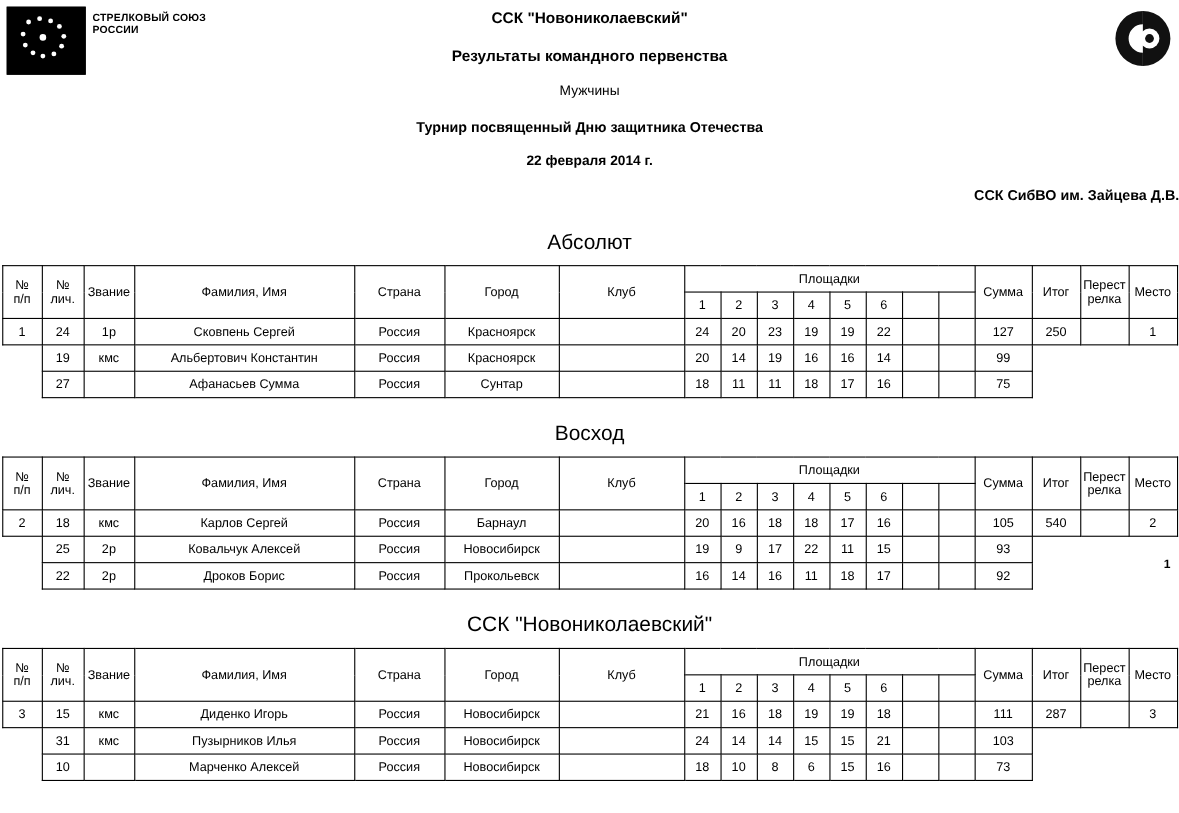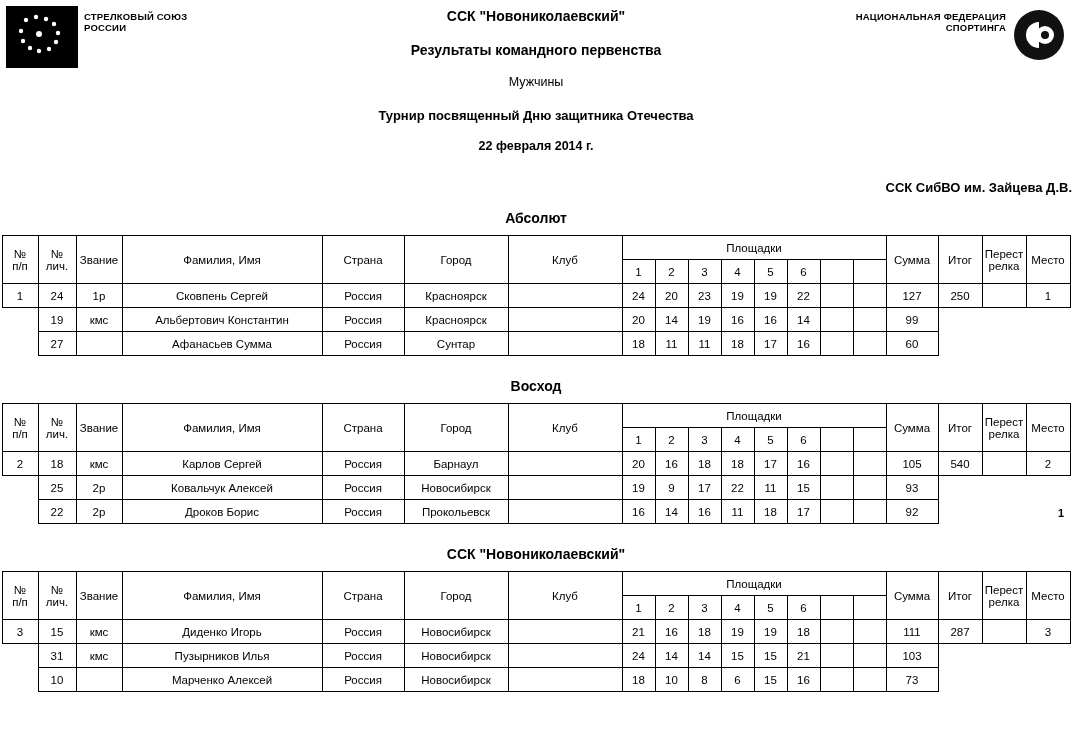--- a/index.html
+++ b/index.html
@@ -88,36 +88,36 @@
     margin-bottom: 19px;
   }
   .title-event {
     font-size: 13px;
     font-weight: bold;
     margin-bottom: 16px;
   }
   .title-date {
     font-size: 12.5px;
     font-weight: bold;
-    margin-bottom: 27px;
+    margin-bottom: 17px;
   }
   .title-place {
     font-size: 13px;
     font-weight: bold;
     text-align: right;
   }
 
   
   .section {
     margin-top: 0;
   }
   .section-title {
     text-align: center;
-    font-size: 14px;
-    font-weight: bold;
+    font-size: 19px;
+    font-weight: normal;
   }
 
   table.results {
     border-collapse: collapse;
     table-layout: fixed;
     margin: 0 auto;
     font-size: 11.5px;
   }
   table.results td, table.results th {
     border: 1px solid #000000;
@@ -177,22 +177,20 @@
           <circle cx="33" cy="45" r="2.2"></circle>
           <circle cx="24" cy="42" r="2.2"></circle>
           <circle cx="17" cy="35" r="2.2"></circle>
           <circle cx="15" cy="25" r="2.2"></circle>
           <circle cx="33" cy="28" r="3"></circle>
         </g>
       </svg>
     </div>
     <div class="org-left" style="white-space: pre-line;">Стрелковый союз
 России</div>
-    <div class="org-right" style="white-space: pre-line;">Национальная федерация
-спортинга</div>
     <div class="logo-right">
       <svg width="54" height="54" viewBox="0 0 54 54" aria-hidden="true">
         <path d="M27 2 A25 25 0 0 1 27 52 A25 25 0 0 1 27 2 Z" fill="#ffffff"></path>
         <path d="M27 2 A25 25 0 0 1 52 27 A25 25 0 0 1 27 52 Z" fill="#111111"></path>
         <path d="M27 2 A25 25 0 0 0 2 27 A25 25 0 0 0 27 52 L27 40 A13 13 0 0 1 27 14 Z" fill="#111111"></path>
         <circle cx="33" cy="27" r="9" fill="#ffffff"></circle>
         <circle cx="33" cy="27" r="4" fill="#111111"></circle>
       </svg>
     </div>
   </div>
@@ -316,21 +314,21 @@
           <td>Сунтар</td>
           <td></td>
           <td>18</td>
           <td>11</td>
           <td>11</td>
           <td>18</td>
           <td>17</td>
           <td>16</td>
           <td></td>
           <td></td>
-          <td>60</td>
+          <td>75</td>
           <td class="nb"></td>
           <td class="nb"></td>
           <td class="nb"></td>
         </tr>
       </tbody>
     </table>
   </div>
 
   <div class="section" style="margin-top: 22px;">
     <div class="section-title">Восход</div>

